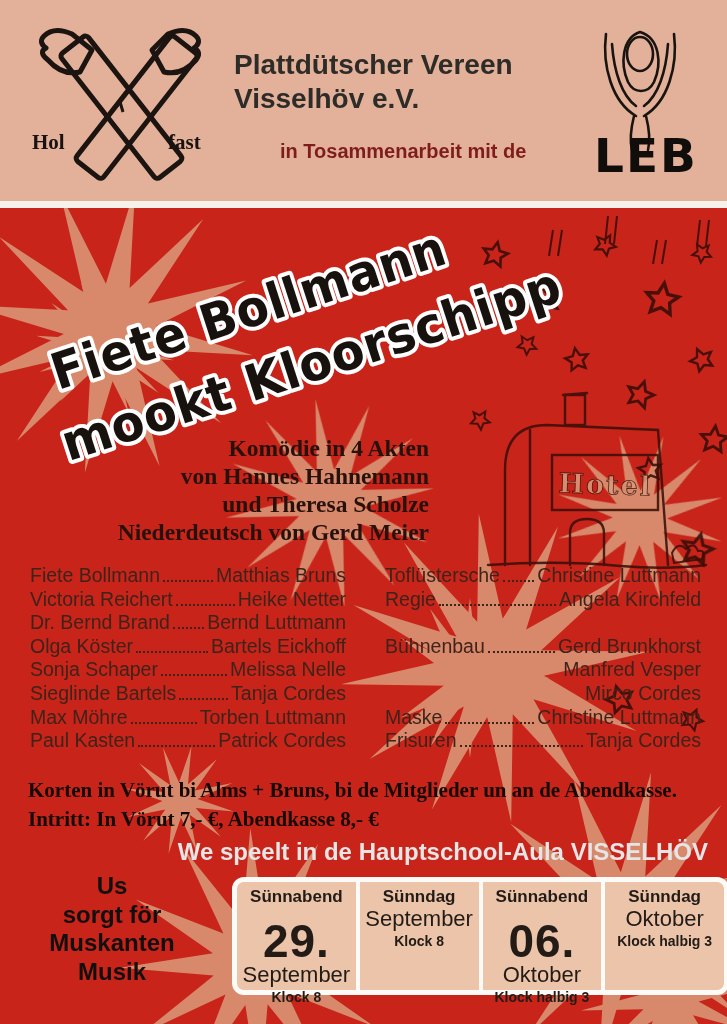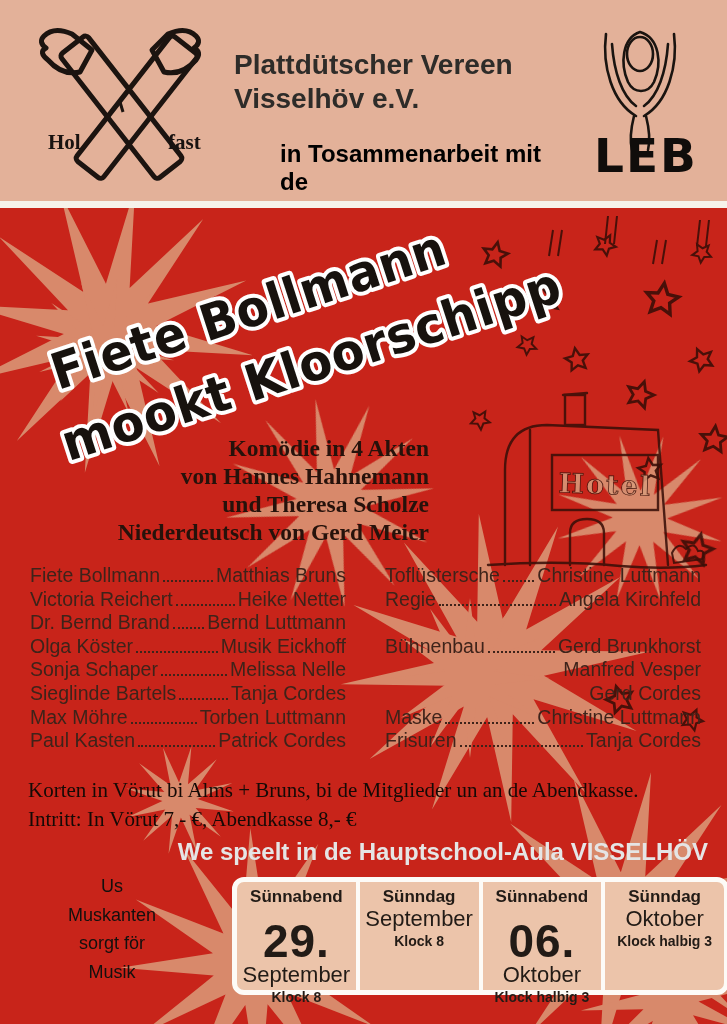--- a/index.html
+++ b/index.html
@@ -4,52 +4,52 @@
 <style>
   html,body{margin:0;padding:0;background:#555;}
   .poster{position:relative;width:727px;height:1024px;margin:0 auto;overflow:hidden;
           background:#c8241a;font-family:"Liberation Sans",sans-serif;}
   
   .header{position:absolute;left:0;top:0;width:727px;height:201px;background:#e3b199;}
   .white-strip{position:absolute;left:0;top:201px;width:727px;height:7px;background:#f6f2eb;}
   .holfast{position:absolute;left:20px;top:20px;width:200px;height:168px;}
   .holfast-word{position:absolute;font-family:"Liberation Serif",serif;font-weight:bold;
                 font-size:21px;color:#181210;}
-  .word-hol{left:48px;top:130px;text-align:center;}
+  .word-hol{left:32px;top:130px;text-align:center;}
   .word-fast{left:168px;top:130px;}
   .orgname{position:absolute;left:234px;top:48px;width:320px;color:#2e2c29;
            font-weight:bold;font-size:28px;line-height:34px;}
-  .coop{position:absolute;left:280px;top:140px;width:280px;color:#000000;
-        font-weight:bold;font-size:24px;}
+  .coop{position:absolute;left:280px;top:140px;width:280px;color:#7f1d1d;
+        font-weight:bold;font-size:20px;}
   .leb{position:absolute;left:558px;top:22px;width:160px;height:156px;}
   
   .main-art{position:absolute;left:0;top:208px;width:727px;height:816px;}
   .title-text{font-family:"DejaVu Sans",sans-serif;font-weight:bold;font-size:50px;
               fill:#17120e;stroke:#ffffff;stroke-width:8;paint-order:stroke;
               stroke-linejoin:round;letter-spacing:1px;}
   .subtitle{position:absolute;left:77px;top:434px;width:352px;text-align:right;
             font-family:"Liberation Serif",serif;font-weight:bold;font-size:23.5px;
             line-height:28px;color:#26120b;}
   
   .cast-col{position:absolute;width:316px;color:#3e231a;font-size:19.5px;}
   .cast-left{left:30px;top:564px;}
   .cast-right{left:385px;top:564px;}
   .cast-row{display:flex;align-items:baseline;height:23.6px;white-space:nowrap;}
   .cast-row .leader{flex:1;border-bottom:2.4px dotted #3e231a;margin:0 3px 4px 3px;min-width:12px;}
   .cast-row.only-actor{justify-content:flex-end;}
   .cast-row.spacer{height:23.6px;}
   
   .tickets{position:absolute;left:28px;top:776px;width:680px;
-           font-family:"Liberation Serif",serif;font-weight:normal;font-size:21px;
+           font-family:"Liberation Serif",serif;font-weight:bold;font-size:21px;
            line-height:29px;color:#140a06;}
   .venue{position:absolute;left:100px;top:838px;width:608px;text-align:right;
          font-weight:bold;font-size:24px;color:#e5e5e5;}
   
   .music{position:absolute;left:18px;top:872px;width:188px;text-align:center;
-         font-weight:normal;font-size:18px;line-height:28.5px;color:#12100e;}
+         font-weight:bold;font-size:24px;line-height:28.5px;color:#12100e;}
   
   .dates{position:absolute;left:232px;top:877px;width:497px;height:118px;
          background:#ecc4aa;border:5px solid #fdfbf7;border-radius:12px;
          box-sizing:border-box;display:flex;}
   .date-col{flex:1;text-align:center;color:#221b16;padding-top:5px;}
   .date-col + .date-col{border-left:4px solid #fdfbf7;}
   .date-day{font-weight:bold;font-size:17px;}
   .date-num{font-weight:bold;font-size:46px;line-height:44px;letter-spacing:1px;margin-top:12px;}
   .date-month{font-weight:normal;font-size:22px;line-height:24px;}
   .date-time{font-weight:bold;font-size:14px;line-height:21px;}
@@ -183,21 +183,21 @@
         <span>Heike Netter</span>
       </div>
     <div class="cast-row">
         <span>Dr. Bernd Brand</span>
         <span class="leader"></span>
         <span>Bernd Luttmann</span>
       </div>
     <div class="cast-row">
         <span>Olga Köster</span>
         <span class="leader"></span>
-        <span>Musik Eickhoff</span>
+        <span>Bartels Eickhoff</span>
       </div>
     <div class="cast-row">
         <span>Sonja Schaper</span>
         <span class="leader"></span>
         <span>Melissa Nelle</span>
       </div>
     <div class="cast-row">
         <span>Sieglinde Bartels</span>
         <span class="leader"></span>
         <span>Tanja Cordes</span>
@@ -228,21 +228,21 @@
     <div class="cast-row spacer"></div>
     <div class="cast-row">
         <span>Bühnenbau</span>
         <span class="leader"></span>
         <span>Gerd Brunkhorst</span>
       </div>
     <div class="cast-row only-actor">
         <span>Manfred Vesper</span>
       </div>
     <div class="cast-row only-actor">
-        <span>Gerd Cordes</span>
+        <span>Mirco Cordes</span>
       </div>
     <div class="cast-row">
         <span>Maske</span>
         <span class="leader"></span>
         <span>Christine Luttmann</span>
       </div>
     <div class="cast-row">
         <span>Frisuren</span>
         <span class="leader"></span>
         <span>Tanja Cordes</span>
@@ -250,22 +250,22 @@
   </div>
 
   <div class="tickets">
     <div>Korten in Vörut bi Alms + Bruns, bi de Mitglieder un an de Abendkasse.</div>
     <div>Intritt: In Vörut 7,- €, Abendkasse 8,- €</div>
   </div>
   <div class="venue">We speelt in de Hauptschool-Aula VISSELHÖV</div>
 
   <div class="music">
     <div>Us</div>
+    <div>sorgt för</div>
     <div>Muskanten</div>
-    <div>sorgt för</div>
     <div>Musik</div>
   </div>
 
   <div class="dates">
     <div class="date-col">
       <div class="date-day">Sünnabend</div>
       <div class="date-num">29.</div>
       <div class="date-month">September</div>
       <div class="date-time">Klock 8</div>
     </div>

